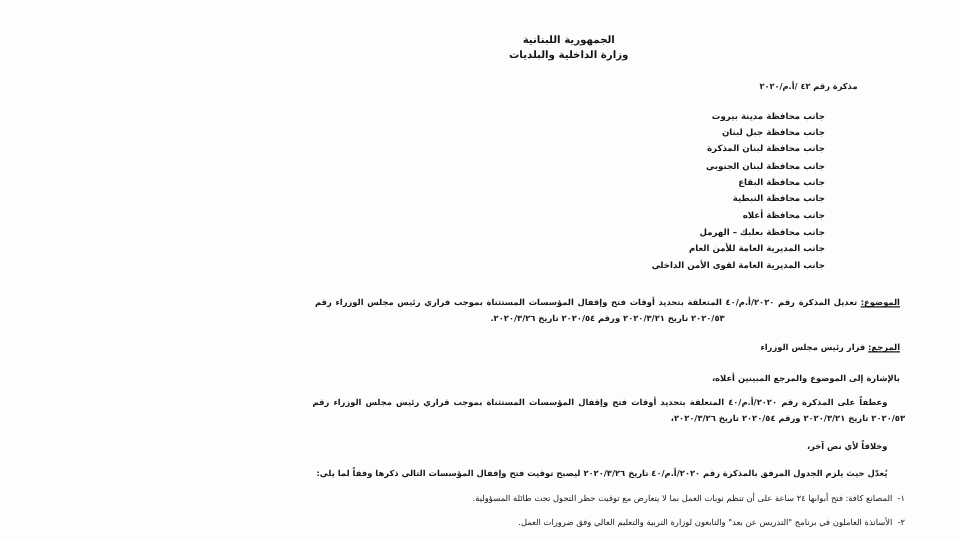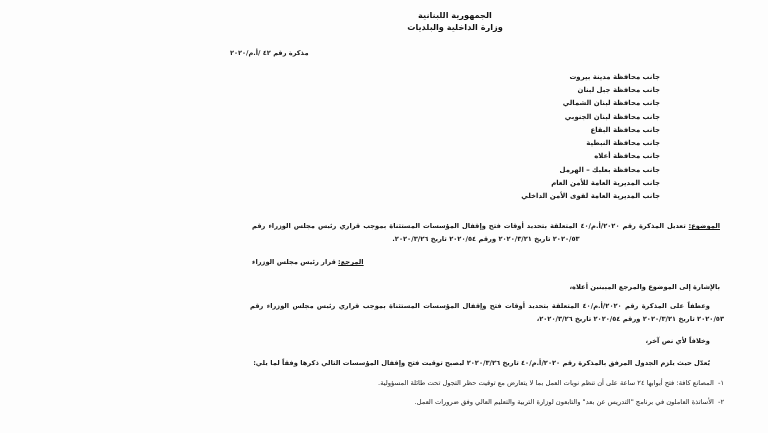--- a/index.html
+++ b/index.html
@@ -18,21 +18,21 @@
   #page {
     position: relative;
     width: 768px;
     height: 433px;
     background: #fdfdfd;
   }
 
   
   #doc {
     position: absolute;
-    top: 0;
+    top: 16px;
     right: 0;
     width: 538px;
     height: 408px;
     padding: 6px 30px 0 0;
     box-sizing: border-box;
     direction: rtl;
     text-align: right;
   }
 
   .letterhead {
@@ -41,21 +41,21 @@
     font-weight: bold;
     line-height: 1.45;
     letter-spacing: 0.1px;
     margin: 4px 0 0 0;
     padding-right: 58px;
     color: #141414;
   }
   .letterhead div { white-space: nowrap; }
 
   .memo-number {
-    text-align: left;
+    text-align: right;
     font-size: 6.6px;
     font-weight: bold;
     margin: 15px 0 0 0;
     padding-right: 52px;
     white-space: nowrap;
     color: #1a1a1a;
   }
 
   .recipients {
     margin: 14px 0 0 0;
@@ -79,21 +79,21 @@
     text-align: justify;
     text-align-last: center;
     color: #161616;
   }
   .ref-block {
     margin: 10px 0 0 0;
     padding: 0 18px 0 22px;
     font-size: 6.7px;
     font-weight: bold;
     line-height: 1.9;
-    text-align: left;
+    text-align: right;
     color: #161616;
   }
   .label-underline {
     text-decoration: underline;
     text-underline-offset: 1px;
   }
 
   .salutation {
     margin: 14px 0 0 0;
     padding: 0 18px 0 22px;
@@ -146,21 +146,21 @@
     <div class="letterhead">
       <div>الجمهورية اللبنانية</div>
       <div>وزارة الداخلية والبلديات</div>
     </div>
 
     <div class="memo-number">مذكرة رقم  ٤٢  /أ.م/٢٠٢٠</div>
 
     <ul class="recipients">
       <li>جانب محافظة مدينة بيروت</li>
       <li>جانب محافظة جبل لبنان</li>
-      <li>جانب محافظة لبنان الشمالي</li>
+      <li>جانب محافظة لبنان المذكرة</li>
       <li>جانب محافظة لبنان الجنوبي</li>
       <li>جانب محافظة البقاع</li>
       <li>جانب محافظة النبطية</li>
       <li>جانب محافظة أعلاه</li>
       <li>جانب محافظة بعلبك – الهرمل</li>
       <li>جانب المديرية العامة للأمن العام</li>
       <li>جانب المديرية العامة لقوى الأمن الداخلي</li>
     </ul>
 
     <div class="subject-block">

